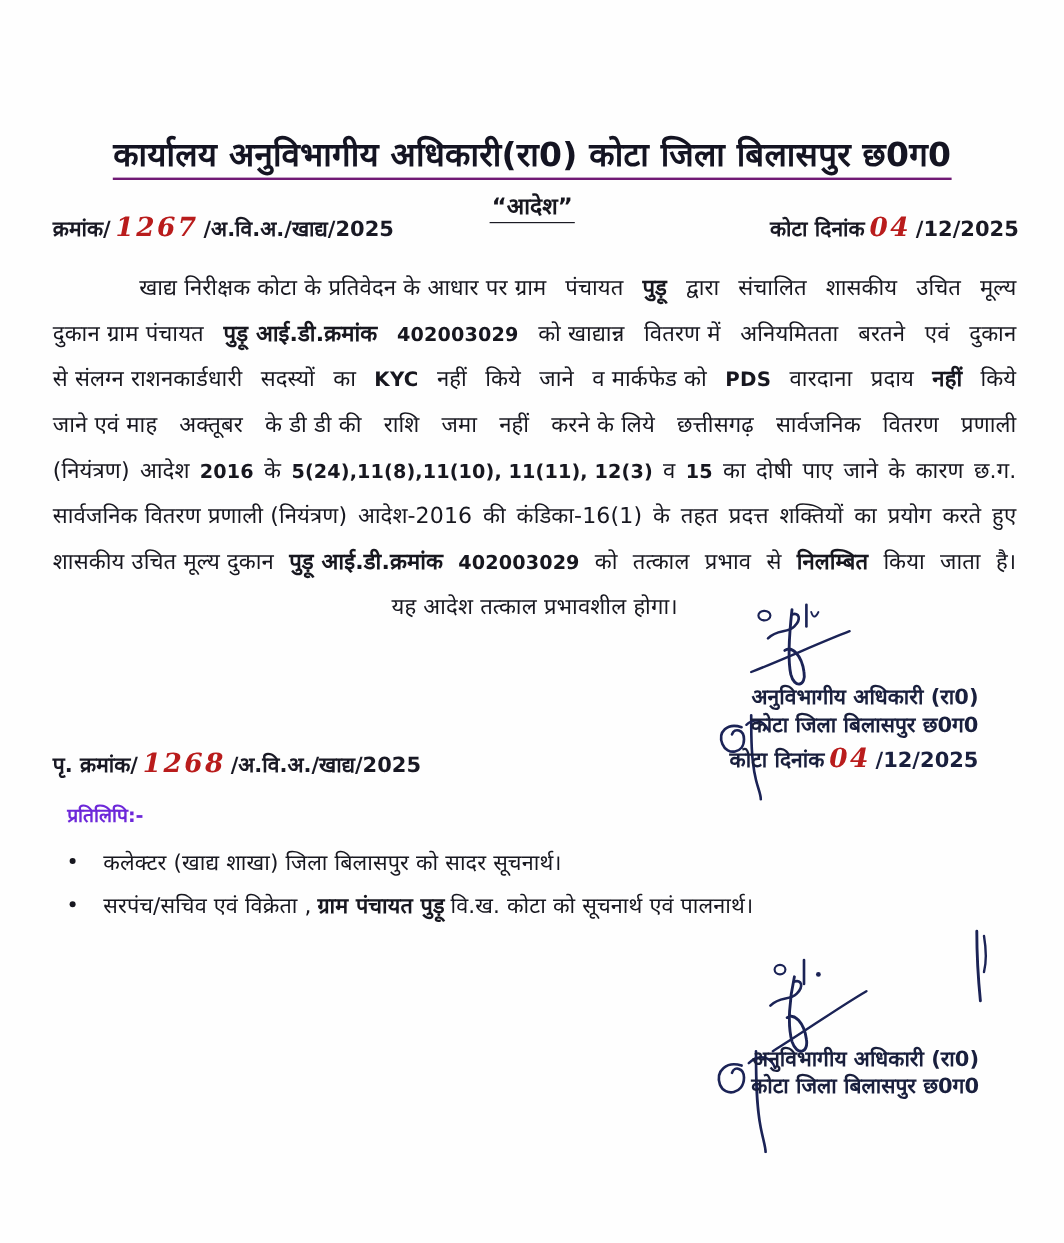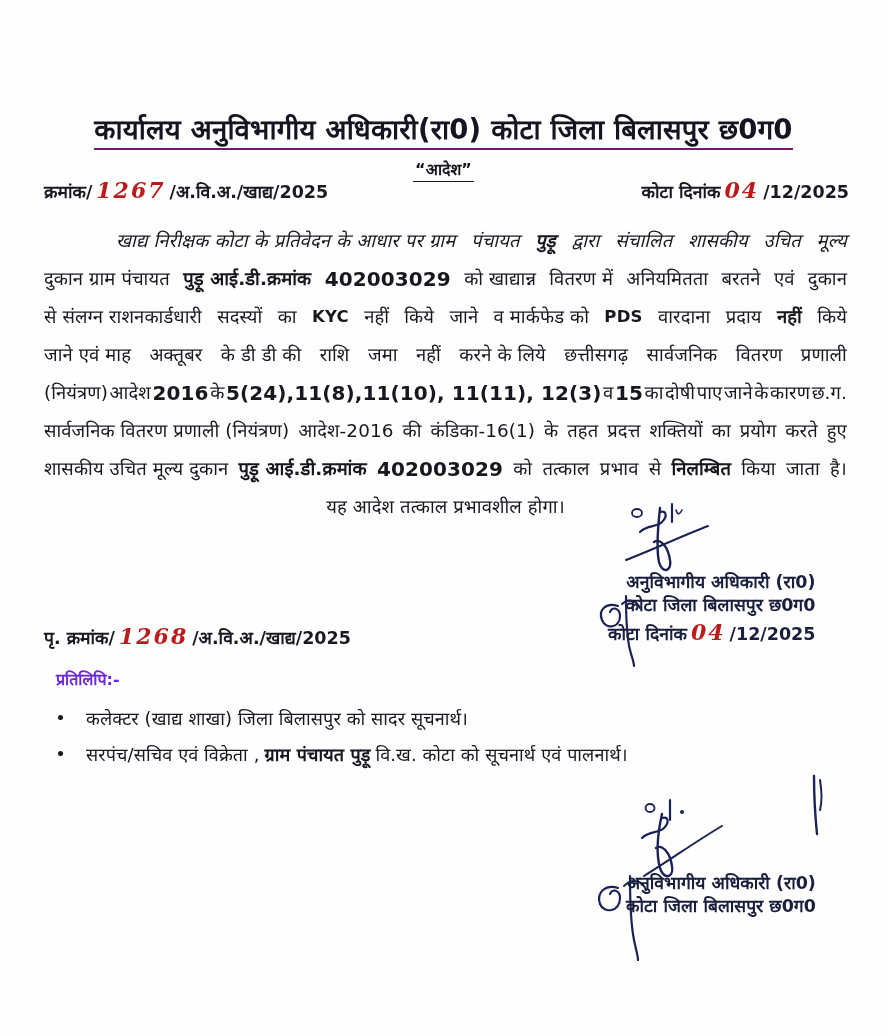--- a/index.html
+++ b/index.html
@@ -38,21 +38,21 @@
     letter-spacing: 0.2px;
     line-height: 1.25;
     color: #141422;
     display: inline-block;
     border-bottom: 2px solid #701a75;
     padding-bottom: 2px;
     white-space: nowrap;
   }
   .order-word {
     margin-top: 8px;
-    font-size: 16px;
+    font-size: 19px;
     font-weight: 700;
     color: #17171f;
     display: inline-block;
     border-bottom: 1.5px solid #1b1b24;
     padding: 0 2px 1px 2px;
   }
 
   
   .ref-row {
     position: absolute;
@@ -89,24 +89,24 @@
     line-height: 1;
     height: 38px;
     display: flex;
     align-items: center;
     white-space: nowrap;
     color: #17171f;
     letter-spacing: 0.1px;
   }
   .body-line.just { justify-content: space-between; }
   .body-line.center { justify-content: center; }
-  .body-line.indent { padding-left: 72px; font-style: italic; }
+  .body-line.indent { padding-left: 72px; }
   .body-line .w { display: inline-block; }
   .bold { font-weight: 700; }
-  .num { font-size: 20px; font-weight: 700; }
+  .num { font-size: 16px; font-weight: 700; }
   .lat { font-size: 16.5px; font-weight: 700; letter-spacing: 0.2px; }
 
   
   .sig-block {
     position: absolute;
     text-align: right;
     font-size: 17.5px;
     font-weight: 600;
     line-height: 1.33;
     color: #191f3d;

